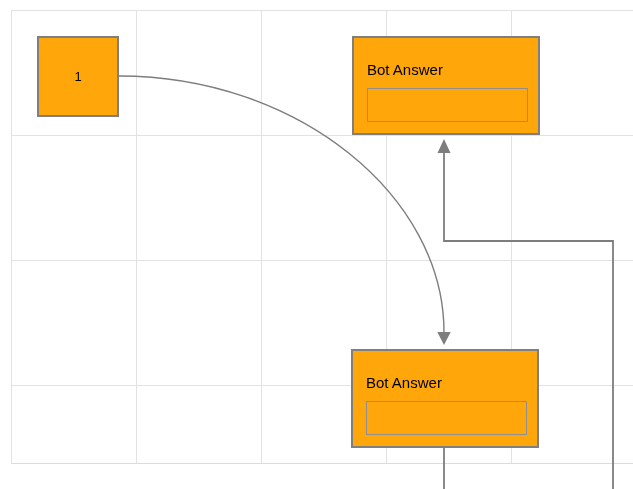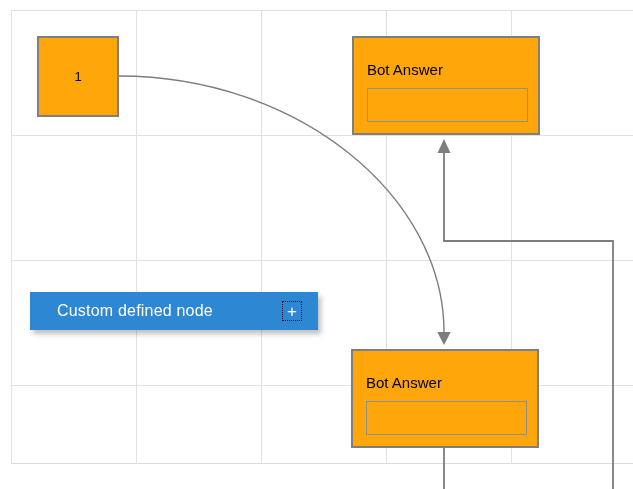--- a/index.html
+++ b/index.html
@@ -144,20 +144,14 @@
   <div class="orange-node bot-answer bot-answer-top">
     <span class="title">Bot Answer</span>
     <div class="inner-box"></div>
   </div>
 
   <div class="orange-node bot-answer bot-answer-bot">
     <span class="title">Bot Answer</span>
     <div class="inner-box"></div>
   </div>
 
-  <div class="custom-node">
-    <span class="label">Custom defined node</span>
-    <button class="add-btn">
-      <span>+</span>
-    </button>
-  </div>
 
 </div>
 
 </body></html>

